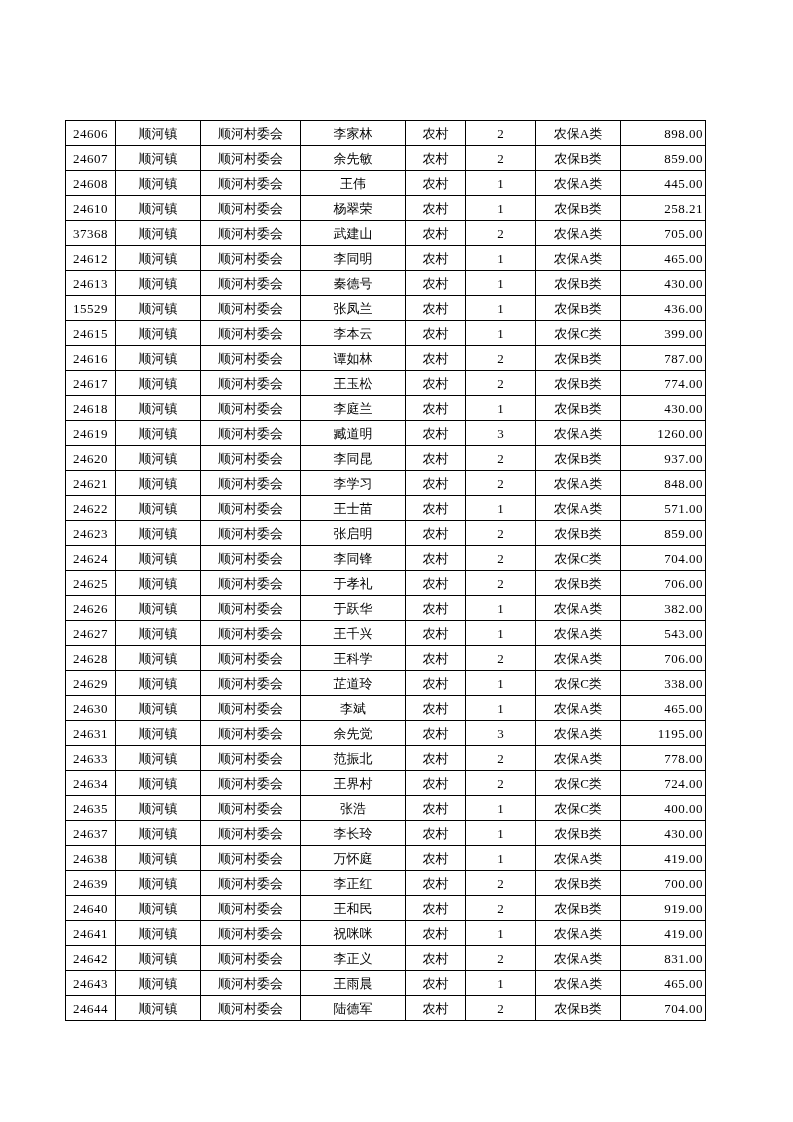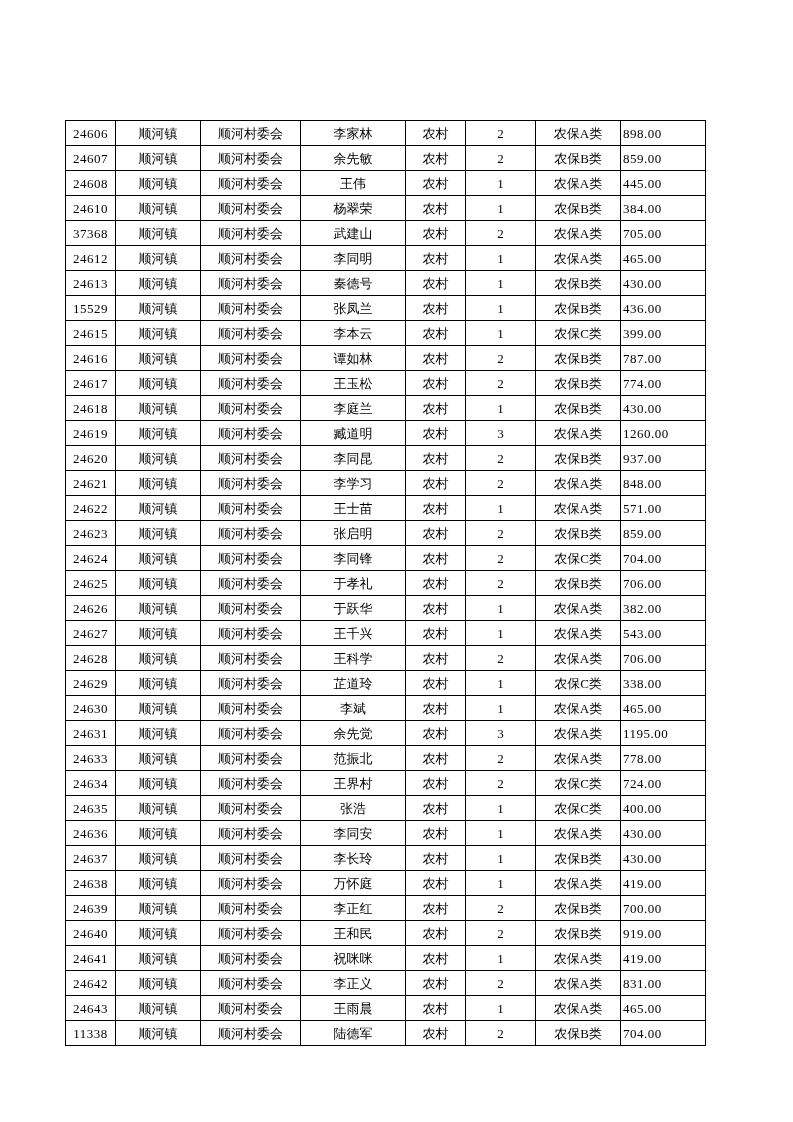--- a/index.html
+++ b/index.html
@@ -37,21 +37,21 @@
     height: 24px;
     text-align: center;
     vertical-align: middle;
     font-size: 13px;
     line-height: 1;
     padding: 0 2px;
     white-space: nowrap;
     overflow: hidden;
   }
   table.grid td.amount {
-    text-align: left;
+    text-align: right;
     letter-spacing: 0.5px;
   }
   table.grid td.record-no {
     letter-spacing: 0.5px;
   }
 </style>
 </head>
 <body>
 
 <div class="page">
@@ -98,21 +98,21 @@
           <td class="amount">445.00</td>
         </tr>
         <tr>
           <td class="record-no">24610</td>
           <td class="town">顺河镇</td>
           <td class="village">顺河村委会</td>
           <td class="name">杨翠荣</td>
           <td class="residence-type">农村</td>
           <td class="person-count">1</td>
           <td class="insurance-category">农保B类</td>
-          <td class="amount">384.00</td>
+          <td class="amount">258.21</td>
         </tr>
         <tr>
           <td class="record-no">37368</td>
           <td class="town">顺河镇</td>
           <td class="village">顺河村委会</td>
           <td class="name">武建山</td>
           <td class="residence-type">农村</td>
           <td class="person-count">2</td>
           <td class="insurance-category">农保A类</td>
           <td class="amount">705.00</td>
@@ -341,40 +341,30 @@
           <td class="record-no">24635</td>
           <td class="town">顺河镇</td>
           <td class="village">顺河村委会</td>
           <td class="name">张浩</td>
           <td class="residence-type">农村</td>
           <td class="person-count">1</td>
           <td class="insurance-category">农保C类</td>
           <td class="amount">400.00</td>
         </tr>
         <tr>
-          <td class="record-no">24636</td>
-          <td class="town">顺河镇</td>
-          <td class="village">顺河村委会</td>
-          <td class="name">李同安</td>
-          <td class="residence-type">农村</td>
-          <td class="person-count">1</td>
-          <td class="insurance-category">农保A类</td>
+          <td class="record-no">24637</td>
+          <td class="town">顺河镇</td>
+          <td class="village">顺河村委会</td>
+          <td class="name">李长玲</td>
+          <td class="residence-type">农村</td>
+          <td class="person-count">1</td>
+          <td class="insurance-category">农保B类</td>
           <td class="amount">430.00</td>
         </tr>
         <tr>
-          <td class="record-no">24637</td>
-          <td class="town">顺河镇</td>
-          <td class="village">顺河村委会</td>
-          <td class="name">李长玲</td>
-          <td class="residence-type">农村</td>
-          <td class="person-count">1</td>
-          <td class="insurance-category">农保B类</td>
-          <td class="amount">430.00</td>
-        </tr>
-        <tr>
           <td class="record-no">24638</td>
           <td class="town">顺河镇</td>
           <td class="village">顺河村委会</td>
           <td class="name">万怀庭</td>
           <td class="residence-type">农村</td>
           <td class="person-count">1</td>
           <td class="insurance-category">农保A类</td>
           <td class="amount">419.00</td>
         </tr>
         <tr>
@@ -421,21 +411,21 @@
           <td class="record-no">24643</td>
           <td class="town">顺河镇</td>
           <td class="village">顺河村委会</td>
           <td class="name">王雨晨</td>
           <td class="residence-type">农村</td>
           <td class="person-count">1</td>
           <td class="insurance-category">农保A类</td>
           <td class="amount">465.00</td>
         </tr>
         <tr>
-          <td class="record-no">11338</td>
+          <td class="record-no">24644</td>
           <td class="town">顺河镇</td>
           <td class="village">顺河村委会</td>
           <td class="name">陆德军</td>
           <td class="residence-type">农村</td>
           <td class="person-count">2</td>
           <td class="insurance-category">农保B类</td>
           <td class="amount">704.00</td>
         </tr>
       </tbody>
   </table>

